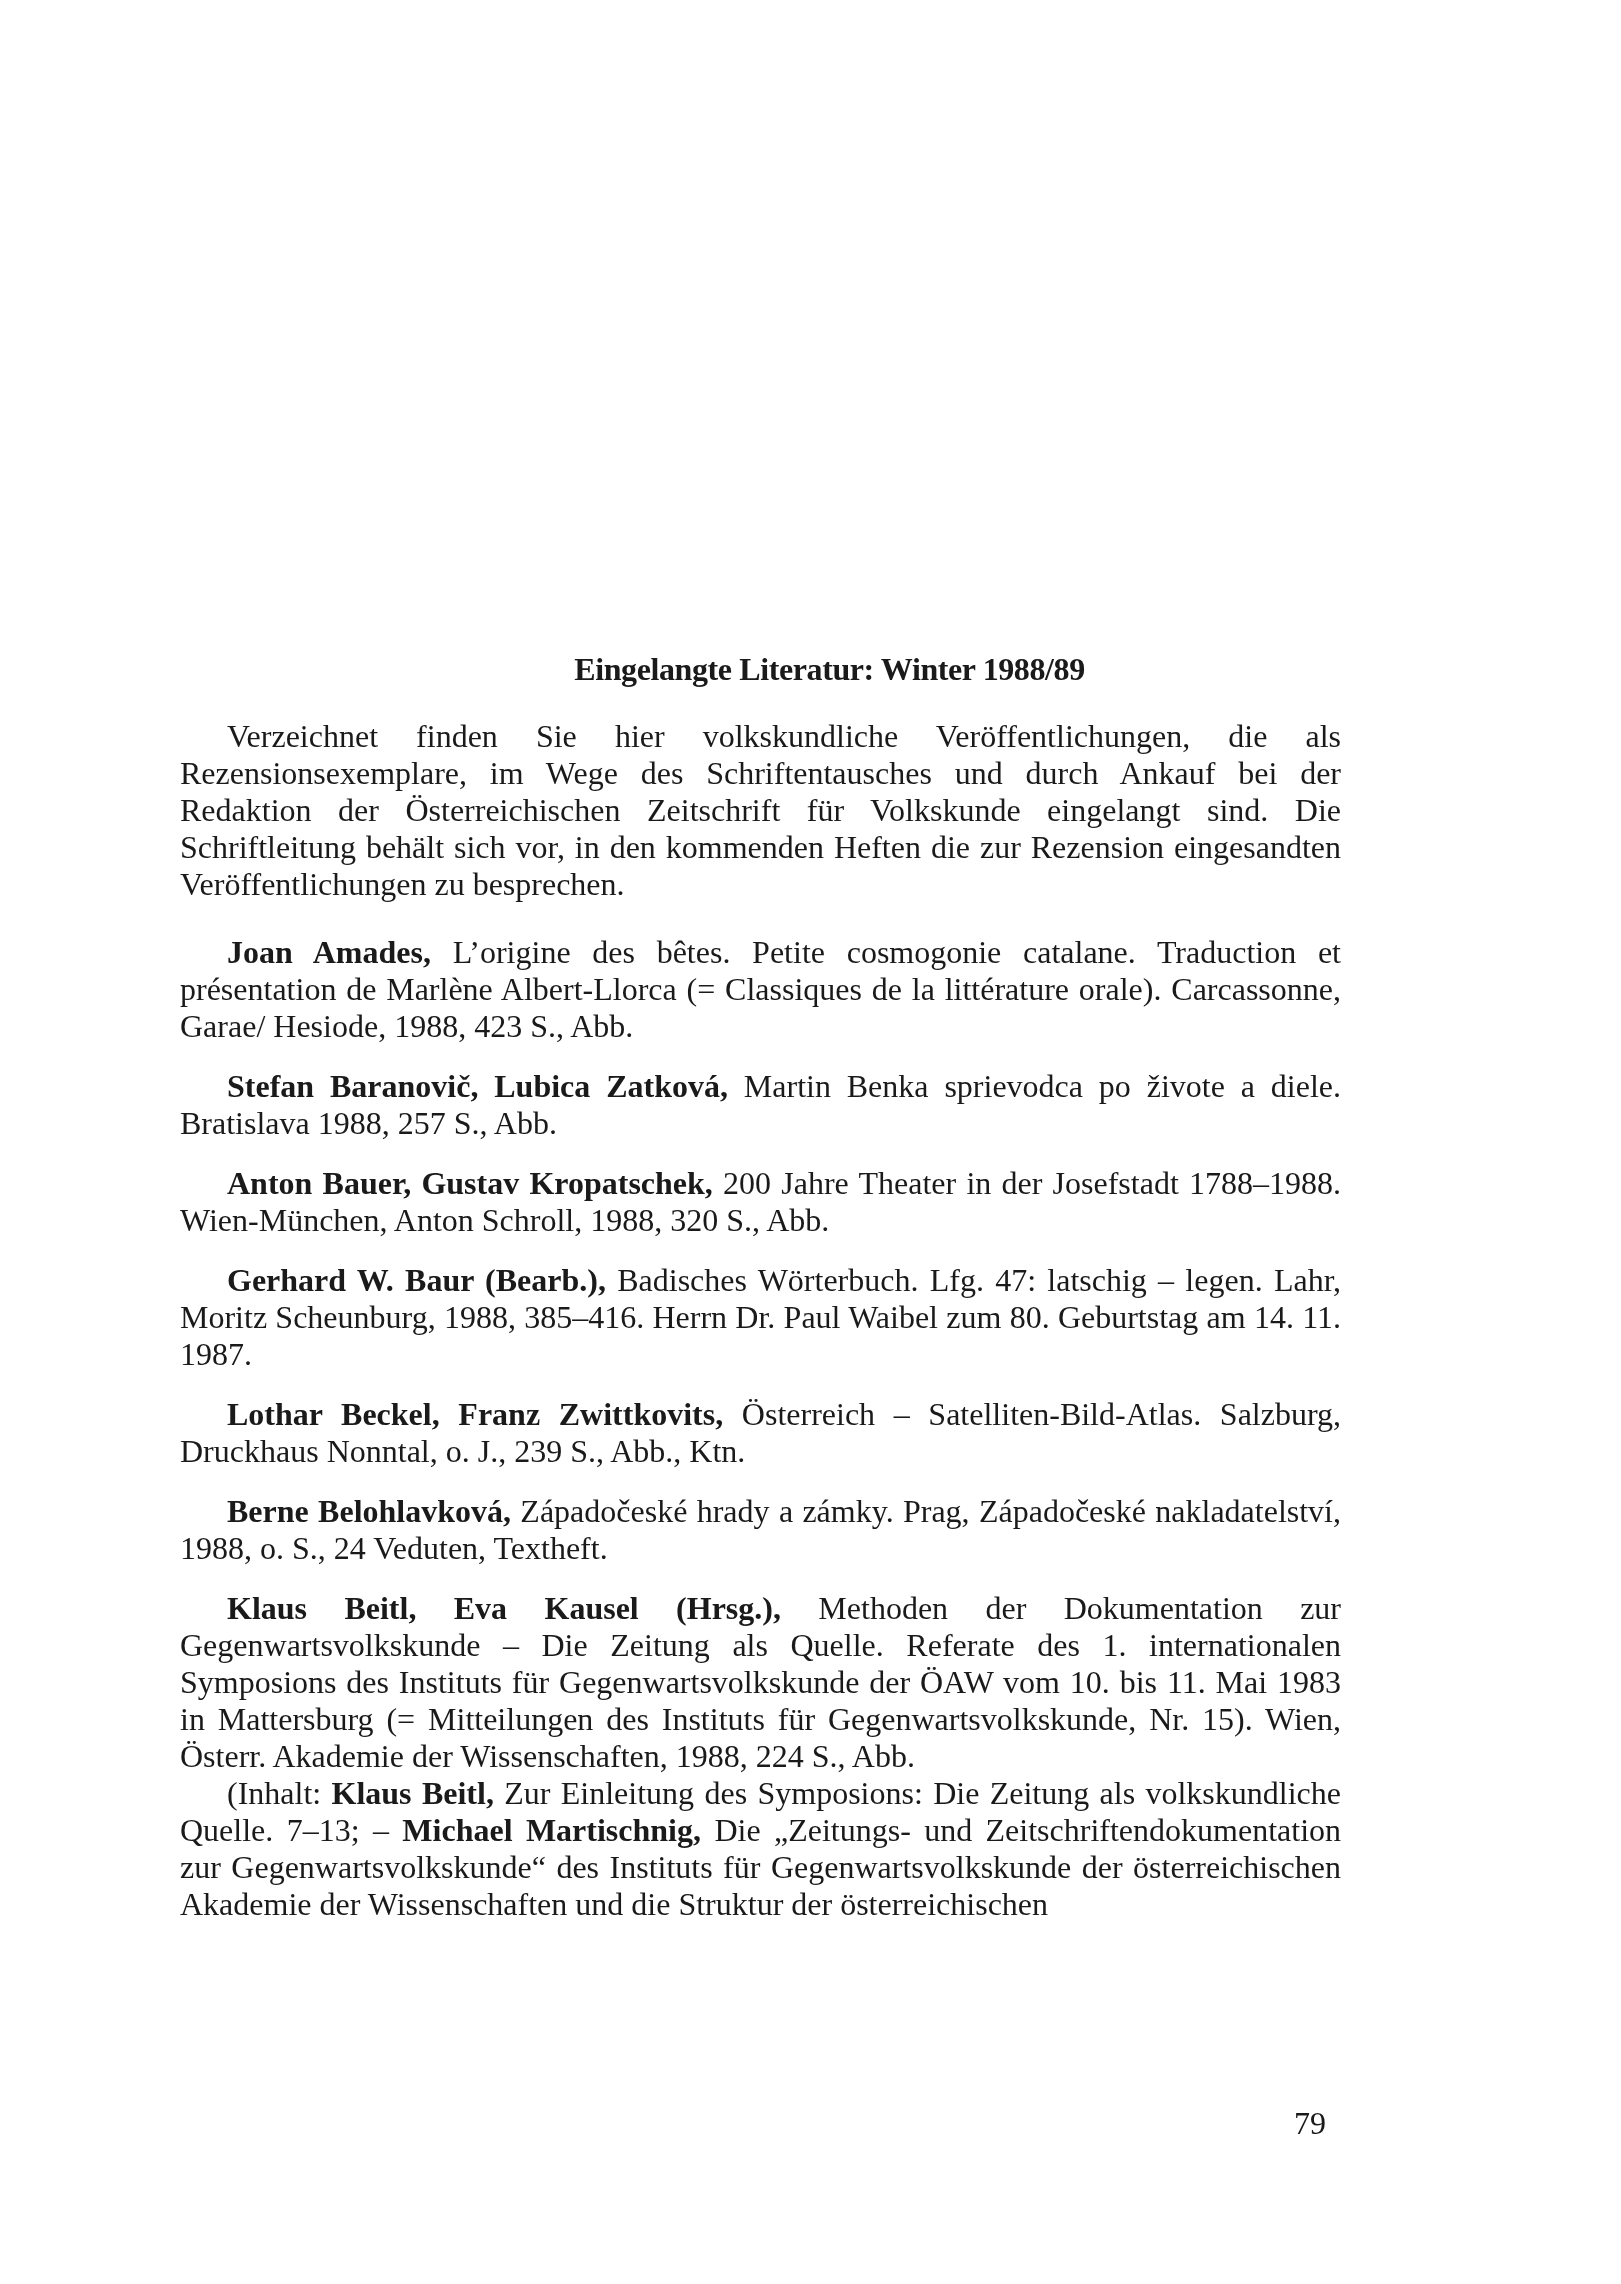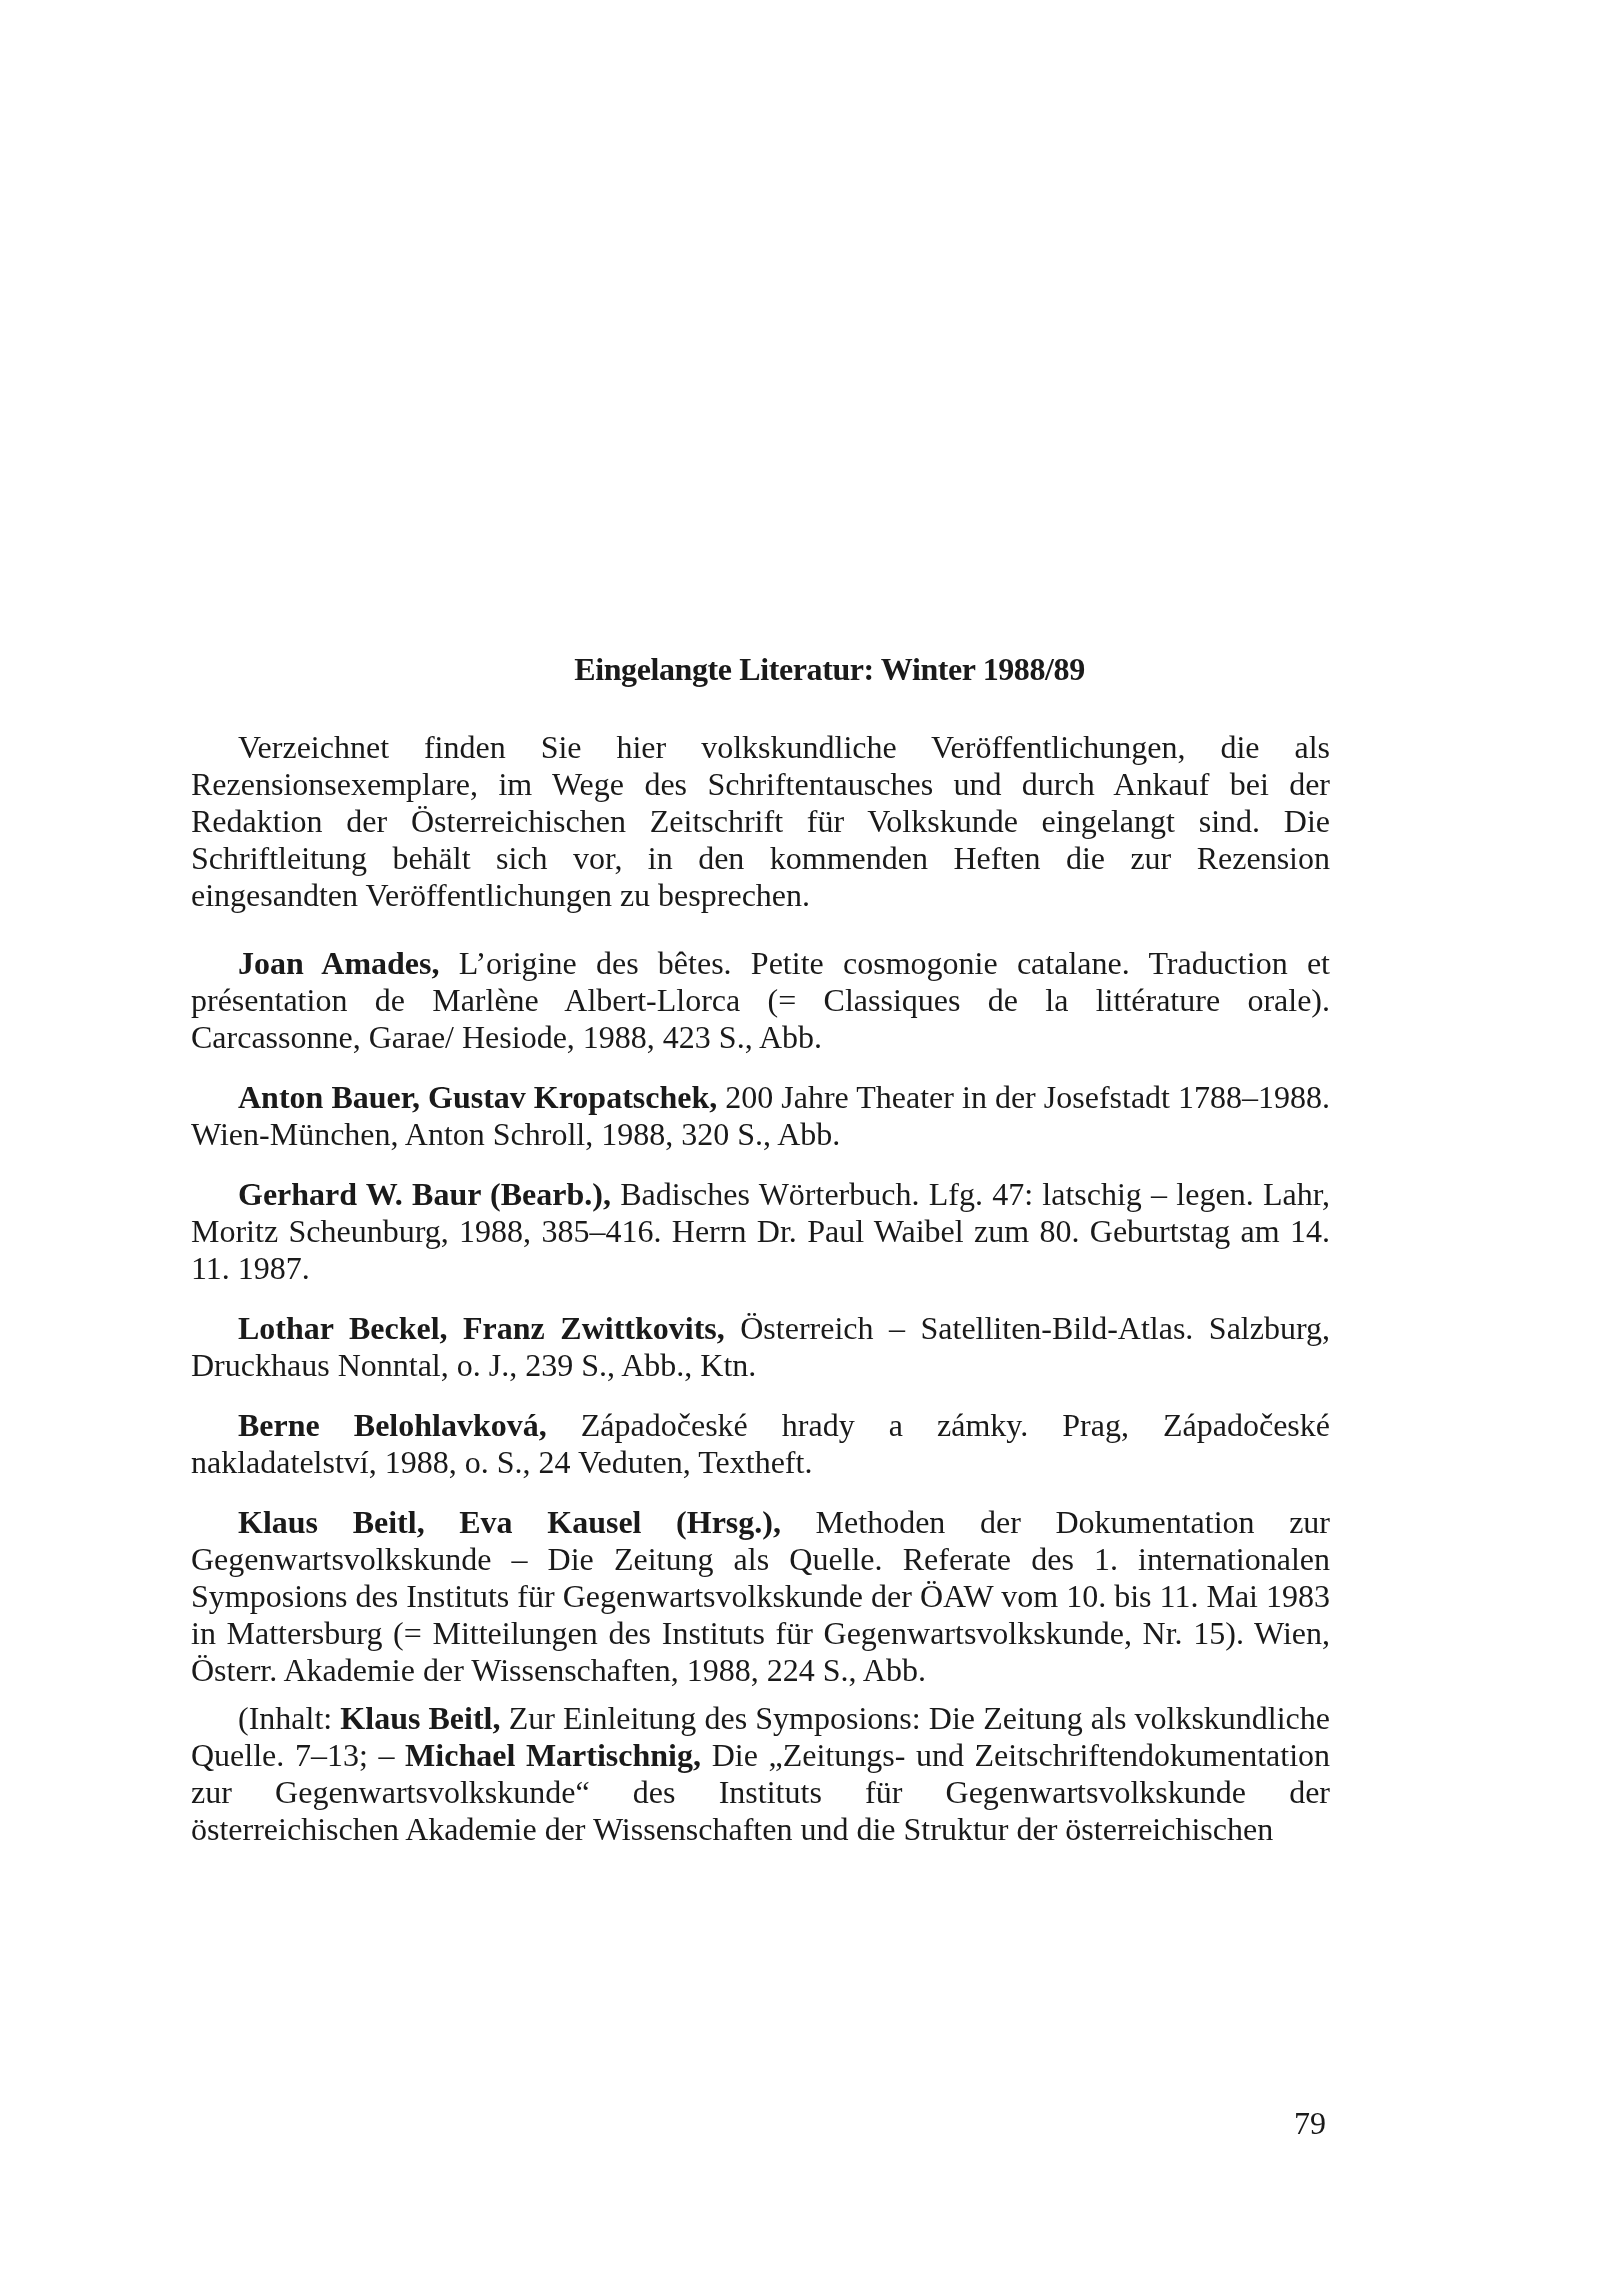--- a/index.html
+++ b/index.html
@@ -30,21 +30,21 @@
     }
     .content {
       position: absolute;
       top: 718px;
       left: 180px;
       width: 1161px;
       font-size: 32px;
       line-height: 37px;
     }
     .para {
-      margin: 11px;
+      margin: 0;
       text-indent: 47px;
       text-align: justify;
       hyphens: manual;
     }
     .intro {
       margin-bottom: 31px;
     }
     .entry {
       margin-bottom: 23px;
     }
@@ -70,20 +70,23 @@
 
 <div class="content">
 
   <p class="para intro">Verzeichnet finden Sie hier volkskundliche Veröffentlichungen, die als Rezensionsexemplare, im Wege des Schriftentausches und durch Ankauf bei der Redaktion der Österreichischen Zeitschrift für Volkskunde eingelangt sind. Die Schriftleitung behält sich vor, in den kommenden Heften die zur Rezension eingesandten Veröffentlichungen zu besprechen.</p>
 
   <p class="para entry">
     <span class="author">Joan Amades,</span><span> L’origine des bêtes. Petite cosmogonie catalane. Traduction et présentation de Marlène Albert-Llorca (= Classiques de la littérature orale). Carcassonne, Garae/ Hesiode, 1988, 423 S., Abb.</span>
   </p>
 
 
+  <p class="para entry">
+    <span class="author">Stefan Baranovič, Lubica Zatková,</span><span> Martin Benka sprievodca po živote a diele. Bratislava 1988, 257 S., Abb.</span>
+  </p>
 
   <p class="para entry">
     <span class="author">Anton Bauer, Gustav Kropatschek,</span><span> 200 Jahre Theater in der Josefstadt 1788–1988. Wien-München, Anton Schroll, 1988, 320 S., Abb.</span>
   </p>
 
   <p class="para entry">
     <span class="author">Gerhard W. Baur (Bearb.),</span><span> Badisches Wörterbuch. Lfg. 47: latschig – legen. Lahr, Moritz Scheunburg, 1988, 385–416. Herrn Dr. Paul Waibel zum 80. Geburtstag am 14. 11. 1987.</span>
   </p>
 
   <p class="para entry">

